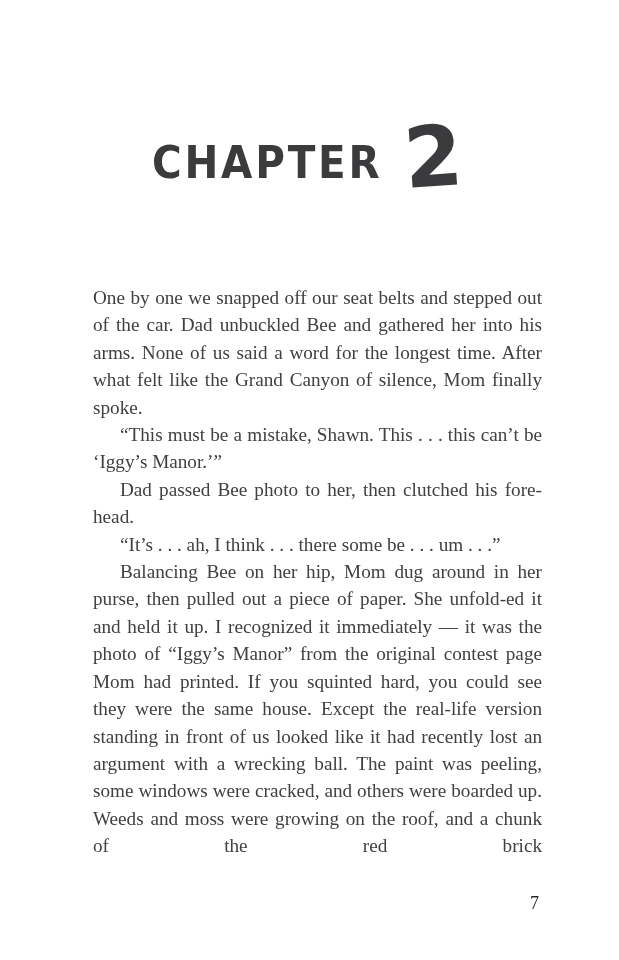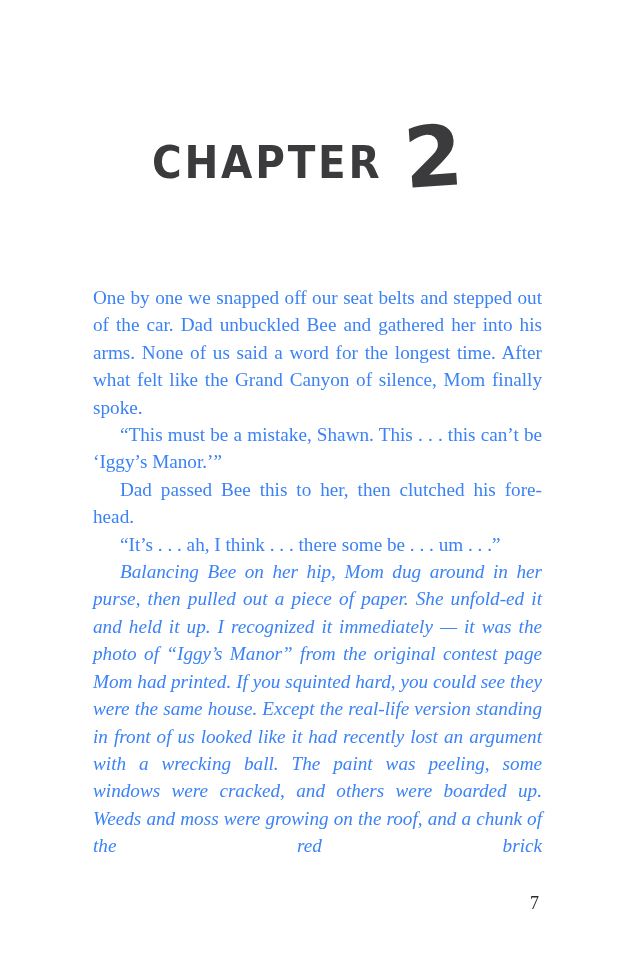--- a/index.html
+++ b/index.html
@@ -40,47 +40,47 @@
       font-weight: bold;
     }
     .body-text {
       position: absolute;
       left: 93px;
       top: 284px;
       width: 449px;
       font-family: "Liberation Serif", "DejaVu Serif", serif;
       font-size: 19.2px;
       line-height: 27.4px;
-      color: #3b82f6;
+      color: #404040;
     }
     .body-text p {
       margin: 0;
       text-align: justify;
       text-align-last: auto;
     }
     .body-text p.indent { text-indent: 27px; }
-    .body-text p.last-justified { text-align-last: justify; font-style: italic; }
+    .body-text p.last-justified { text-align-last: justify; }
     .page-number {
       position: absolute;
       left: 530px;
       top: 893px;
       font-family: "Liberation Serif", "DejaVu Serif", serif;
       font-size: 18px;
       color: #2a2a2a;
     }
   </style>
 </head>
 <body>
 
 <div class="chapter-heading">
   <span class="chapter-word">CHAPTER</span>
   <span class="chapter-num">2</span>
 </div>
 
 <div class="body-text">
   <p>One by one we snapped off our seat belts and stepped out of the car. Dad unbuckled Bee and gathered her into his arms. None of us said a word for the longest time. After what felt like the Grand Canyon of silence, Mom finally spoke.</p>
   <p class="indent">“This must be a mistake, Shawn. This . . . this can’t be ‘Iggy’s Manor.’”</p>
-  <p class="indent">Dad passed Bee this to her, then clutched his fore-head.</p>
+  <p class="indent">Dad passed Bee photo to her, then clutched his fore-head.</p>
   <p class="indent">“It’s . . . ah, I think . . . there some be . . . um . . .”</p>
   <p class="indent last-justified">Balancing Bee on her hip, Mom dug around in her purse, then pulled out a piece of paper. She unfold-ed it and held it up. I recognized it immediately — it was the photo of “Iggy’s Manor” from the original contest page Mom had printed. If you squinted hard, you could see they were the same house. Except the real-life version standing in front of us looked like it had recently lost an argument with a wrecking ball. The paint was peeling, some windows were cracked, and others were boarded up. Weeds and moss were growing on the roof, and a chunk of the red brick</p>
 </div>
 
 <div class="page-number">7</div>
 
 </body></html>

